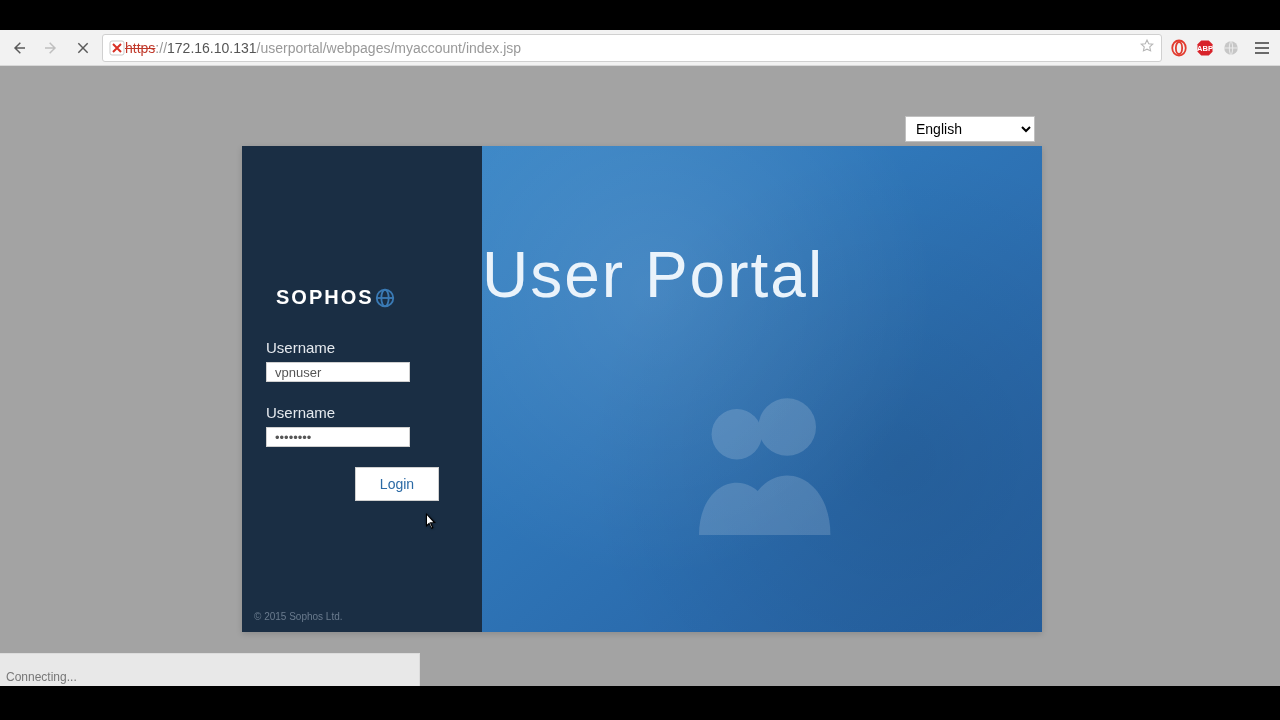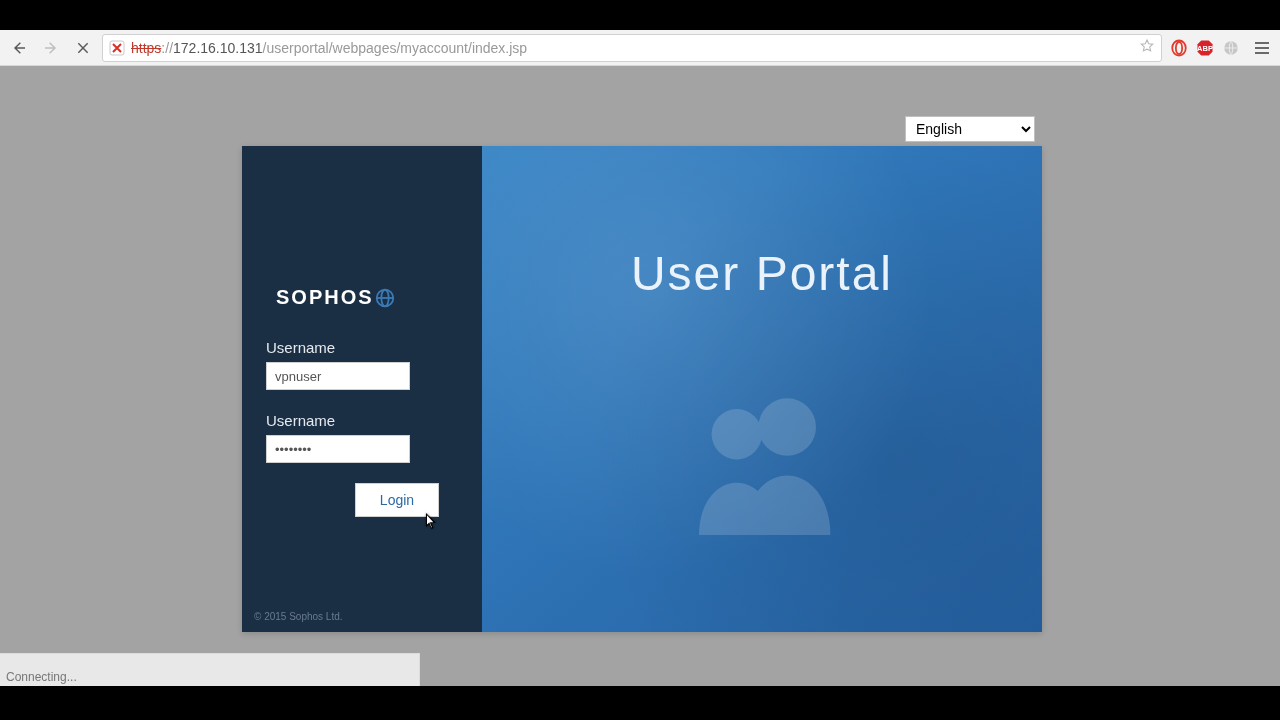--- a/index.html
+++ b/index.html
@@ -13,21 +13,21 @@
     display: flex; align-items: center; padding: 0 6px; gap: 6px;
   }
   .nav-btn {
     width: 26px; height: 26px; display: flex; align-items: center; justify-content: center;
     color: #5a5a5a; border-radius: 3px; cursor: pointer;
   }
   .nav-btn.disabled { color: #bfbfbf; }
   .nav-btn svg { width: 16px; height: 16px; }
   .url-bar {
     flex: 1; height: 28px; background: #fff; border: 1px solid #d0d0d0; border-radius: 3px;
-    display: flex; align-items: center; padding: 0 6px; gap: 6px; font-size: 14px; color: #555;
+    display: flex; align-items: center; padding: 0 6px; font-size: 14px; color: #555;
   }
   .url-badge {
     width: 16px; height: 16px; position: relative; flex-shrink: 0;
   }
   .url-badge svg { width: 16px; height: 16px; }
   .url-text { white-space: nowrap; overflow: hidden; }
   .url-text .scheme { color: #c0392b; text-decoration: line-through; }
   .url-text .sep { color: #999; }
   .url-text .path { color: #999; }
   .star { color: #b5b5b5; }
@@ -56,42 +56,42 @@
   .card-left {
     width: 240px; background: #1a2e44; color: #fff; position: relative;
     padding: 100px 24px 0 24px;
   }
   .logo { display:flex; align-items:center; margin: 40px 0 30px 10px; }
   .logo-word { font-size: 20px; font-weight: 700; letter-spacing: 2px; color:#fff; }
   .logo-mark svg { width: 22px; height:22px; display:block; }
 
   .field-label { font-size: 15px; color: #e5e9ee; margin-bottom: 6px; margin-top: 6px; }
   .field-input {
-    width: 144px; height: 28px; background:#fff; border:1px solid #d0d0d0;
+    width: 144px; height: 20px; background:#fff; border:1px solid #d0d0d0;
     font-size: 13px; padding: 0 8px; color:#555; margin-bottom: 16px;
   }
   .login-btn {
     width: 84px; height: 34px; background:#fff; border:1px solid #d0d0d0;
     color:#2b6aa5; font-size: 14px; cursor:pointer; margin-left:89px; margin-top:4px;
   }
   .copyright {
     position:absolute; left: 12px; bottom: 10px; font-size: 10px; color: #6a7b8e;
   }
 
   .card-right {
     flex:1; position:relative;
     background:
       radial-gradient(circle at 30% 30%, rgba(255,255,255,0.10), rgba(255,255,255,0) 55%),
       radial-gradient(circle at 75% 65%, rgba(0,0,0,0.10), rgba(0,0,0,0) 60%),
       linear-gradient(140deg, #3a86c6 0%, #2f76b8 40%, #2a6aac 70%, #245f9f 100%);
     overflow:hidden;
   }
   .hero-title {
-    position:absolute; top: 100px; left: 0; width: 100%; text-align:center;
-    color: #eaf3fb; font-weight: 300; font-size: 48px; letter-spacing: 2px;
+    position:absolute; top: 92px; left: 0; width: 100%; 
+    color: #eaf3fb; font-weight: 300; font-size: 64px; letter-spacing: 2px;
   }
   .hero-silhouette { position:absolute; left: 50%; transform: translateX(-50%); bottom: 90px; opacity: 0.16; }
   .hero-silhouette svg { width: 180px; height: 150px; }
 
   
   .cursor {
     position:absolute; top: 447px; left: 426px; width:12px; height:18px; pointer-events:none;
   }
   .cursor svg { width:12px; height:18px; filter: drop-shadow(0 0 1px rgba(0,0,0,0.6)); }
 

